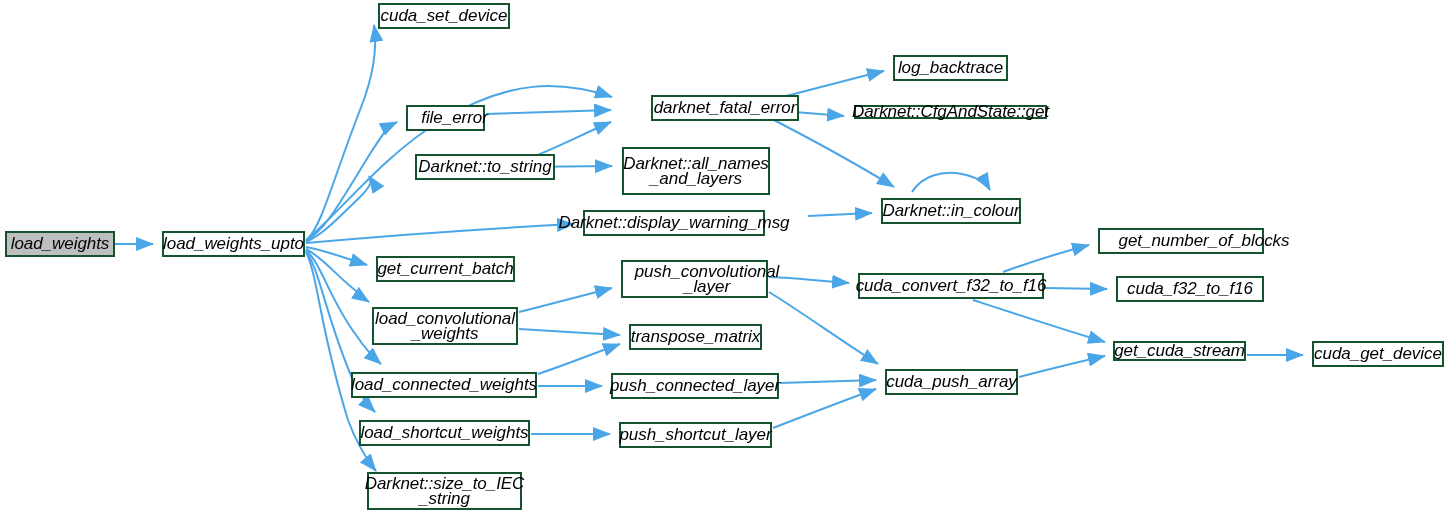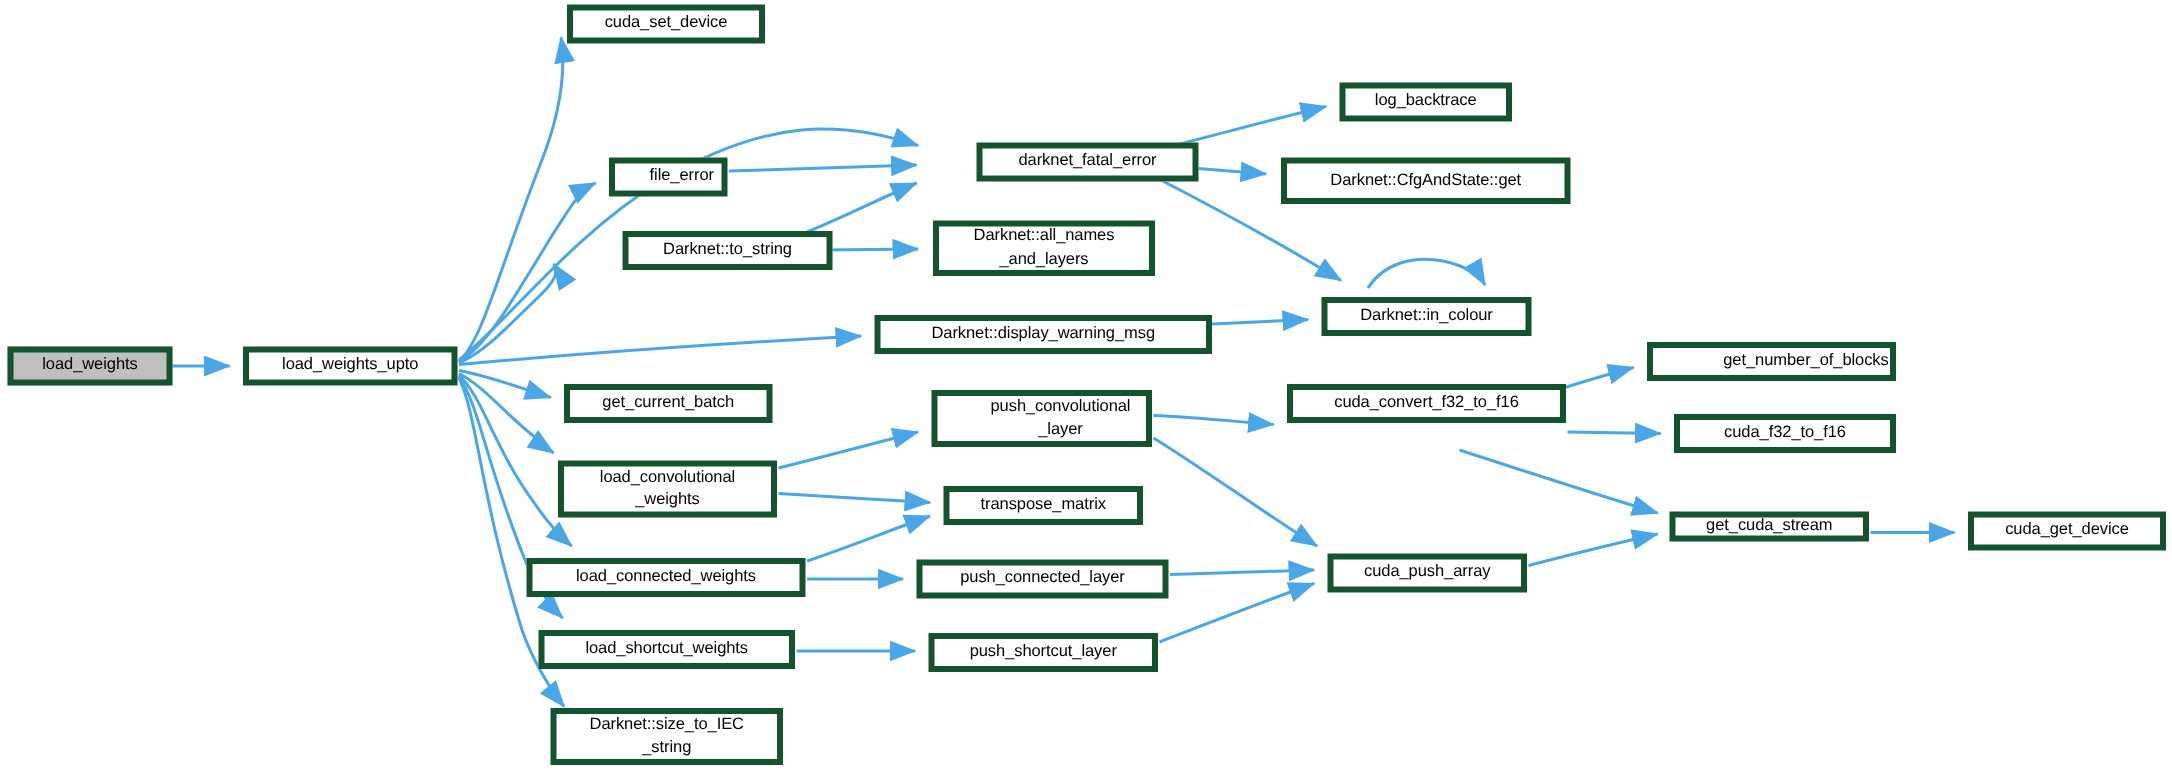--- a/index.html
+++ b/index.html
@@ -20,32 +20,33 @@
     position: absolute;
     left: 0;
     top: 0;
     width: 1448px;
     height: 517px;
     pointer-events: none;
   }
   .node {
     position: absolute;
     box-sizing: border-box;
-    border: 4px solid #14532d;
+    border: 2px solid #14532d;
     background: #ffffff;
     color: #000000;
-    font-size: 11px;
+    font-size: 17px;
     line-height: 15.5px;
     display: flex;
     align-items: center;
     justify-content: center;
     text-align: center;
     white-space: pre;
     letter-spacing: -0.05px;
     z-index: 5;
+    font-style: italic;
   }
   .node.root {
     background: #bfbfbf;
   }
   .node-label {
     display: block;
     white-space: pre;
   }
 </style>
 </head>
@@ -101,31 +102,31 @@
       <div class="node" style="left: 406px; top: 105px; width: 79px; height: 26px; padding-left: 18px;"><span class="node-label">file_error</span></div>
       <div class="node" style="left: 375px; top: 154px; width: 140px; height: 26px; margin-left: 40px;"><span class="node-label">Darknet::to_string</span></div>
       <div class="node" style="left: 376px; top: 256px; width: 139px; height: 26px;"><span class="node-label">get_current_batch</span></div>
       <div class="node" style="left: 372px; top: 307px; width: 146px; height: 38px;"><span class="node-label">load_convolutional
 _weights</span></div>
       <div class="node" style="left: 351px; top: 372px; width: 186px; height: 26px;"><span class="node-label">load_connected_weights</span></div>
       <div class="node" style="left: 359px; top: 420px; width: 171px; height: 26px;"><span class="node-label">load_shortcut_weights</span></div>
       <div class="node" style="left: 367px; top: 472px; width: 155px; height: 38px;"><span class="node-label">Darknet::size_to_IEC
 _string</span></div>
       <div class="node" style="left: 621px; top: 95px; width: 148px; height: 26px; margin-left: 30px;"><span class="node-label">darknet_fatal_error</span></div>
-      <div class="node" style="left: 622px; top: 147px; width: 148px; height: 37px;"><span class="node-label">Darknet::all_names
+      <div class="node" style="left: 622px; top: 147px; width: 148px; height: 48px;"><span class="node-label">Darknet::all_names
 _and_layers</span></div>
-      <div class="node" style="left: 583px; top: 210px; width: 225px; height: 26px; justify-content: center;"><span class="node-label">Darknet::display_warning_msg</span></div>
+      <div class="node" style="left: 583px; top: 210px; width: 182px; height: 26px; justify-content: center;"><span class="node-label">Darknet::display_warning_msg</span></div>
       <div class="node" style="left: 621px; top: 260px; width: 147px; height: 38px; padding-left: 25px;"><span class="node-label">push_convolutional
 _layer</span></div>
       <div class="node" style="left: 629px; top: 324px; width: 133px; height: 26px;"><span class="node-label">transpose_matrix</span></div>
       <div class="node" style="left: 611px; top: 373px; width: 168px; height: 26px;"><span class="node-label">push_connected_layer</span></div>
       <div class="node" style="left: 619px; top: 422px; width: 153px; height: 26px;"><span class="node-label">push_shortcut_layer</span></div>
       <div class="node" style="left: 893px; top: 55px; width: 115px; height: 26px;"><span class="node-label">log_backtrace</span></div>
-      <div class="node" style="left: 854px; top: 105px; width: 193px; height: 31px;"><span class="node-label">Darknet::CfgAndState::get</span></div>
+      <div class="node" style="left: 854px; top: 105px; width: 193px; height: 14px;"><span class="node-label">Darknet::CfgAndState::get</span></div>
       <div class="node" style="left: 881px; top: 198px; width: 140px; height: 26px;"><span class="node-label">Darknet::in_colour</span></div>
-      <div class="node" style="left: 858px; top: 256px; width: 186px; height: 26px;"><span class="node-label">cuda_convert_f32_to_f16</span></div>
+      <div class="node" style="left: 858px; top: 273px; width: 186px; height: 26px;"><span class="node-label">cuda_convert_f32_to_f16</span></div>
       <div class="node" style="left: 885px; top: 369px; width: 133px; height: 26px;"><span class="node-label">cuda_push_array</span></div>
       <div class="node" style="left: 1098px; top: 228px; width: 166px; height: 26px; padding-left: 46px;"><span class="node-label">get_number_of_blocks</span></div>
       <div class="node" style="left: 1116px; top: 276px; width: 148px; height: 26px; text-align: right;"><span class="node-label">cuda_f32_to_f16</span></div>
       <div class="node" style="left: 1113px; top: 341px; width: 133px; height: 20px;"><span class="node-label">get_cuda_stream</span></div>
       <div class="node" style="left: 1312px; top: 341px; width: 132px; height: 26px;"><span class="node-label">cuda_get_device</span></div>
     </div>
 </div>
 
 </body></html>

